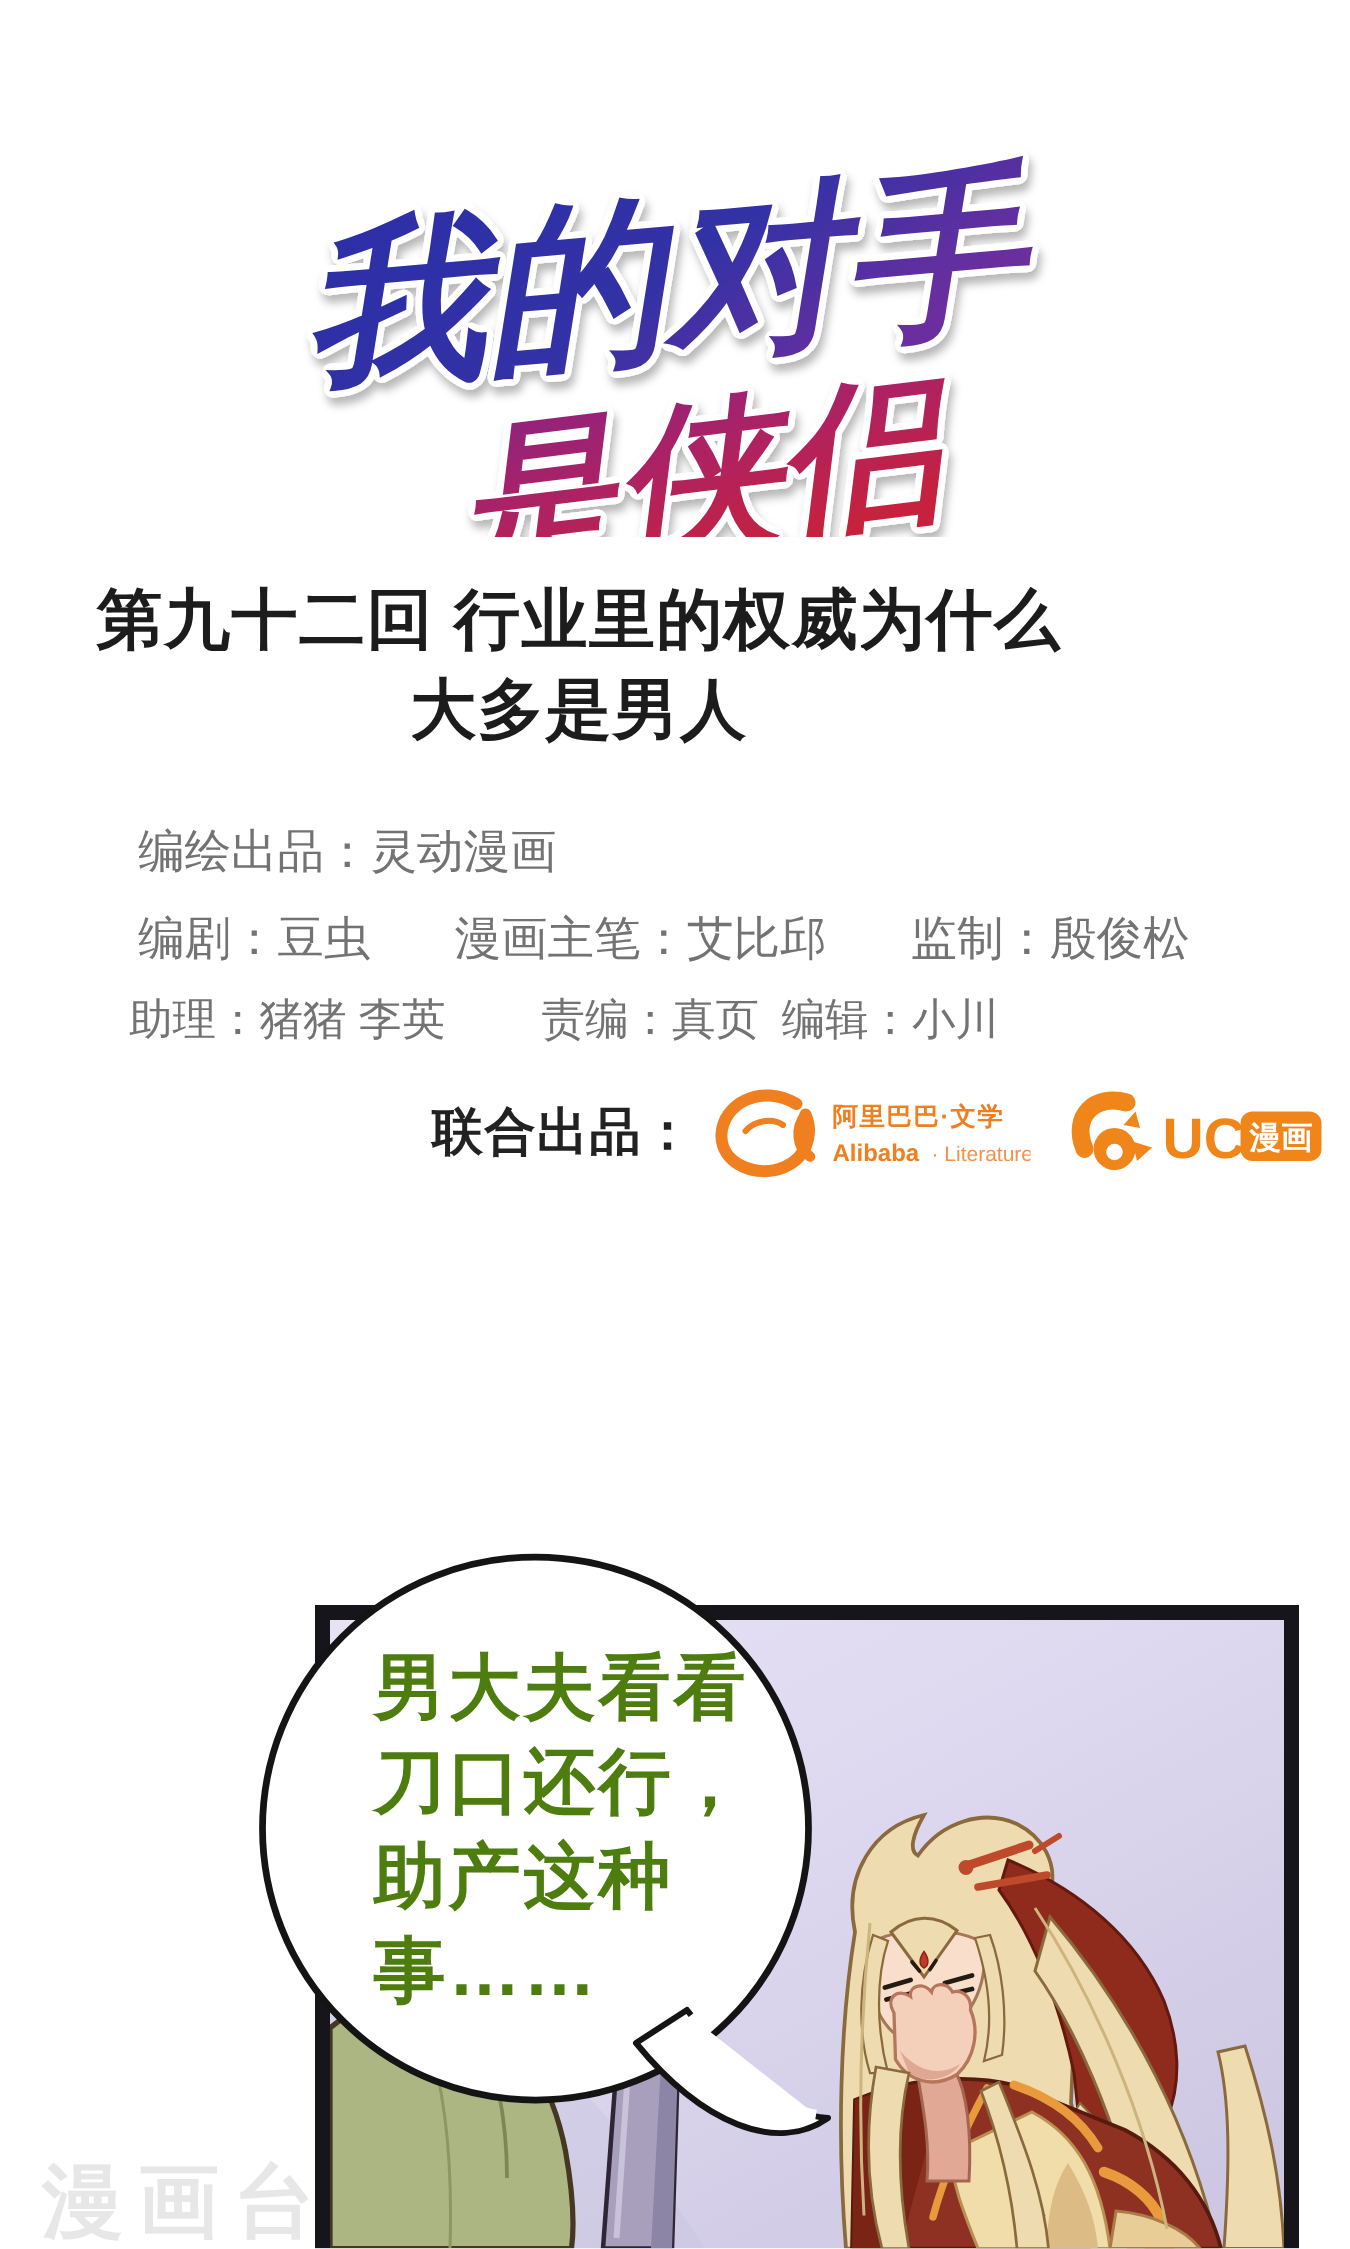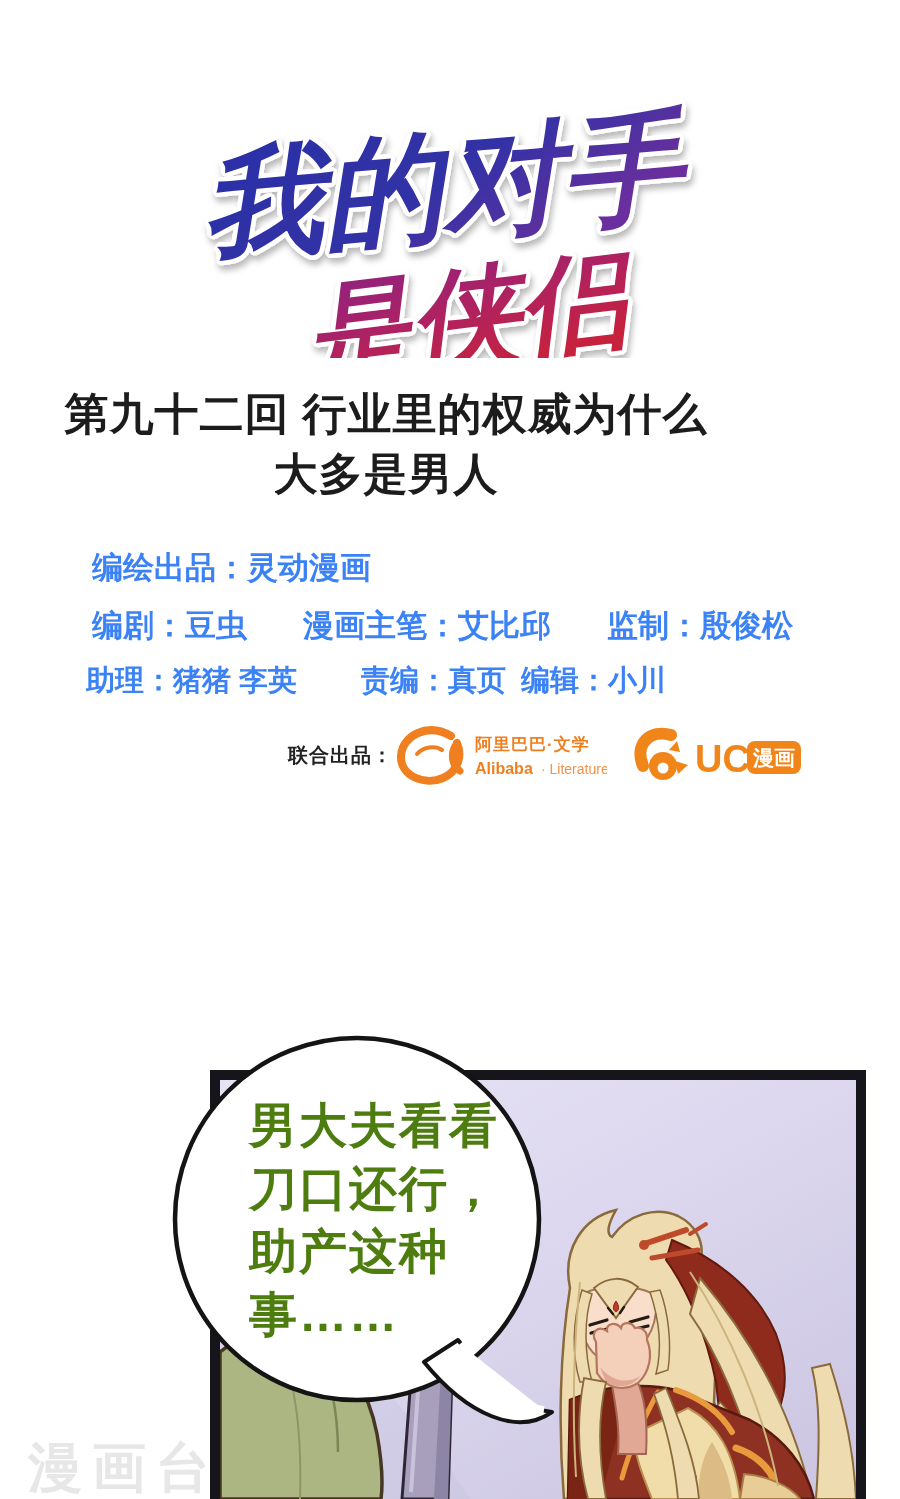--- a/index.html
+++ b/index.html
@@ -7,33 +7,33 @@
         font-family:"Liberation Sans","DejaVu Sans",sans-serif;}
 
   
   #title-art{position:absolute;left:150px;top:58px;width:570px;height:300px;}
 
   
   .chapter{position:absolute;left:0;top:384px;width:772px;text-align:center;
            color:#1c1c1c;font-weight:900;font-size:44px;line-height:60px;letter-spacing:1px;}
 
   
-  .credits{position:absolute;left:92px;top:549px;color:#3b82f6;font-weight:700;}
+  .credits{position:absolute;left:92px;top:549px;color:#737373;font-weight:400;}
   .credit-line{display:flex;align-items:baseline;font-size:31px;line-height:38px;}
   .credit-line.l1{margin-bottom:20px;}
   .credit-line.l2{margin-bottom:16px;}
   .credit-line.l3{font-size:29px;margin-left:-6px;}
   .credit-line.l2 .seg{margin-right:56px;}
   .credit-line.l2 .seg:last-child{margin-right:0;}
   .credit-line.l3 .seg1{margin-right:64px;}
   .credit-line.l3 .seg2{margin-right:15px;}
 
   
   .coop{position:absolute;left:288px;top:720px;height:70px;display:flex;align-items:center;}
-  .coop-label{font-size:20px;font-weight:700;color:#222;letter-spacing:1px;margin-right:2px;}
+  .coop-label{font-size:34px;font-weight:700;color:#222;letter-spacing:1px;margin-right:12px;}
   .coop svg{display:block;}
   .uc-wrap{margin-left:26px;}
 
   
   .panel{position:absolute;left:210px;top:1070px;width:656px;height:429px;box-sizing:border-box;
          border:10px solid #15151b;border-bottom:none;background:#dcd7ee;z-index:1;}
   .panel svg{display:block;}
 
   
   #bubble-svg{position:absolute;left:168px;top:1032px;width:480px;height:420px;z-index:2;}

